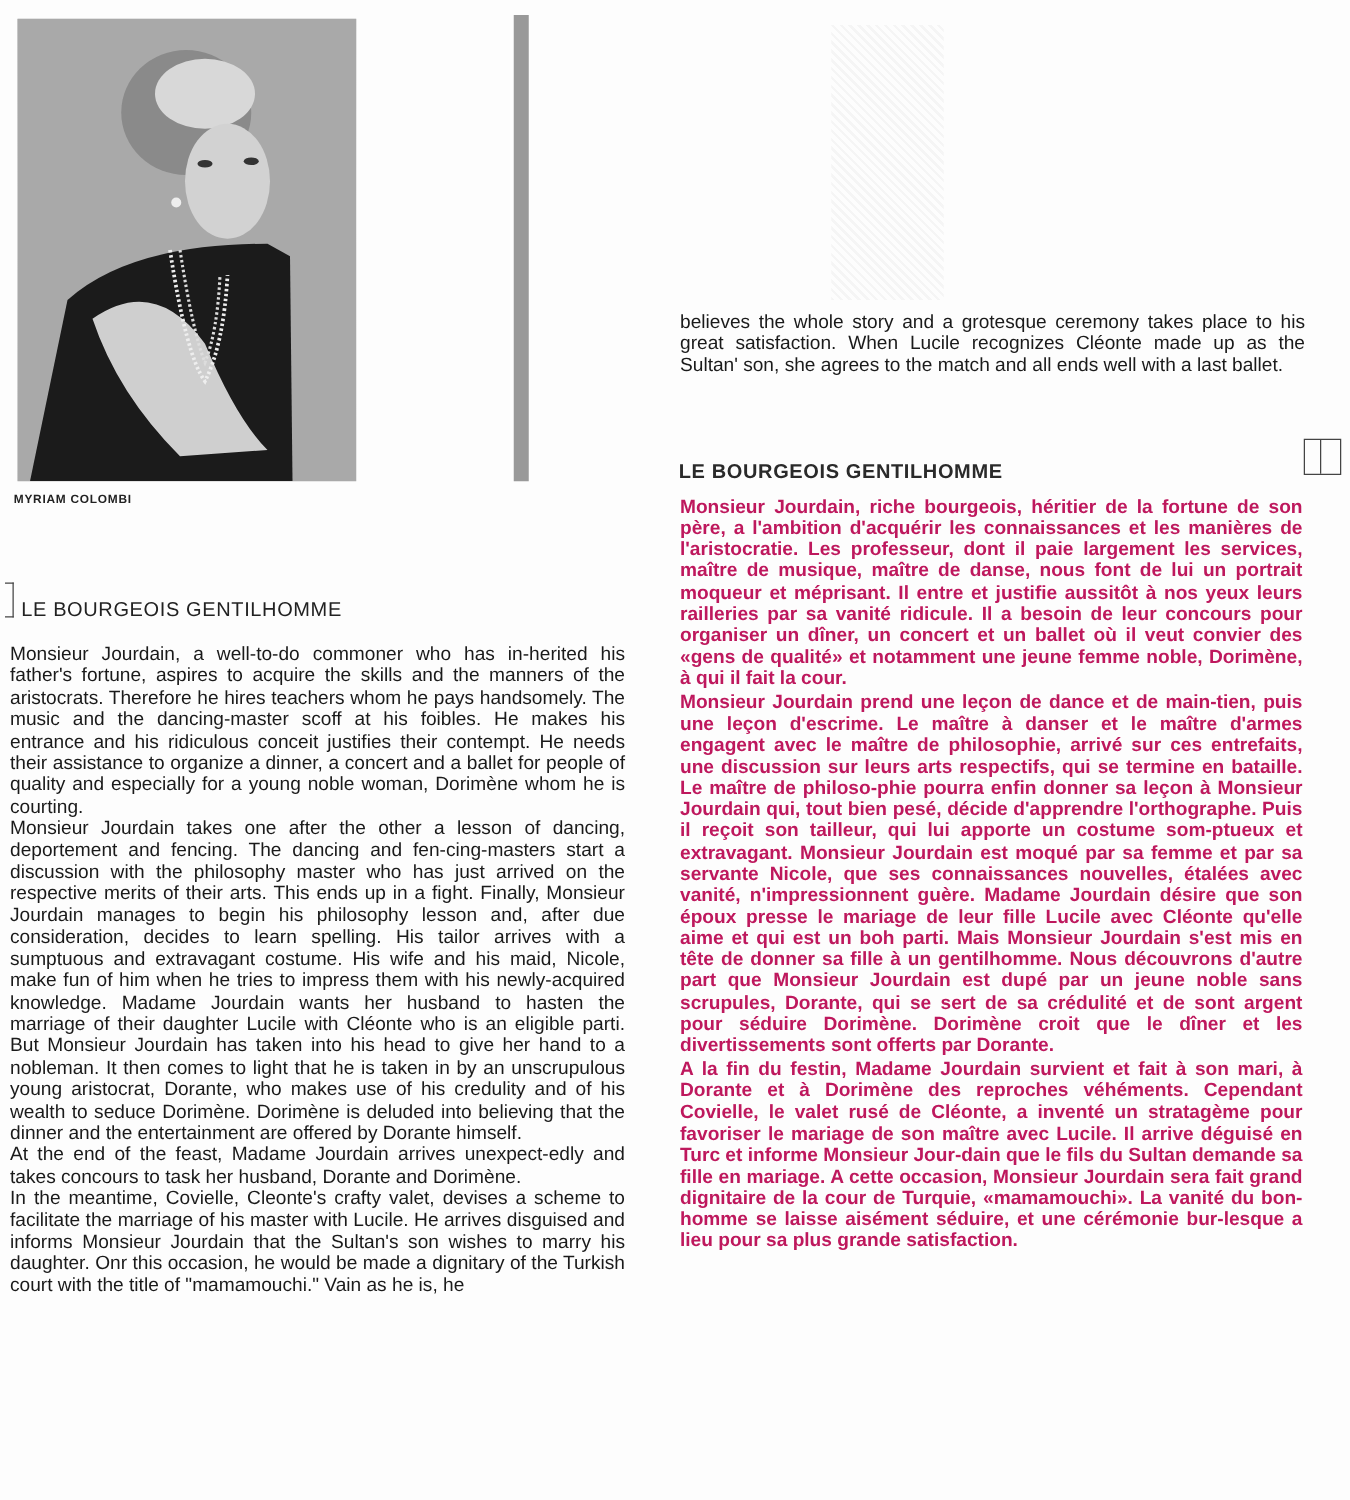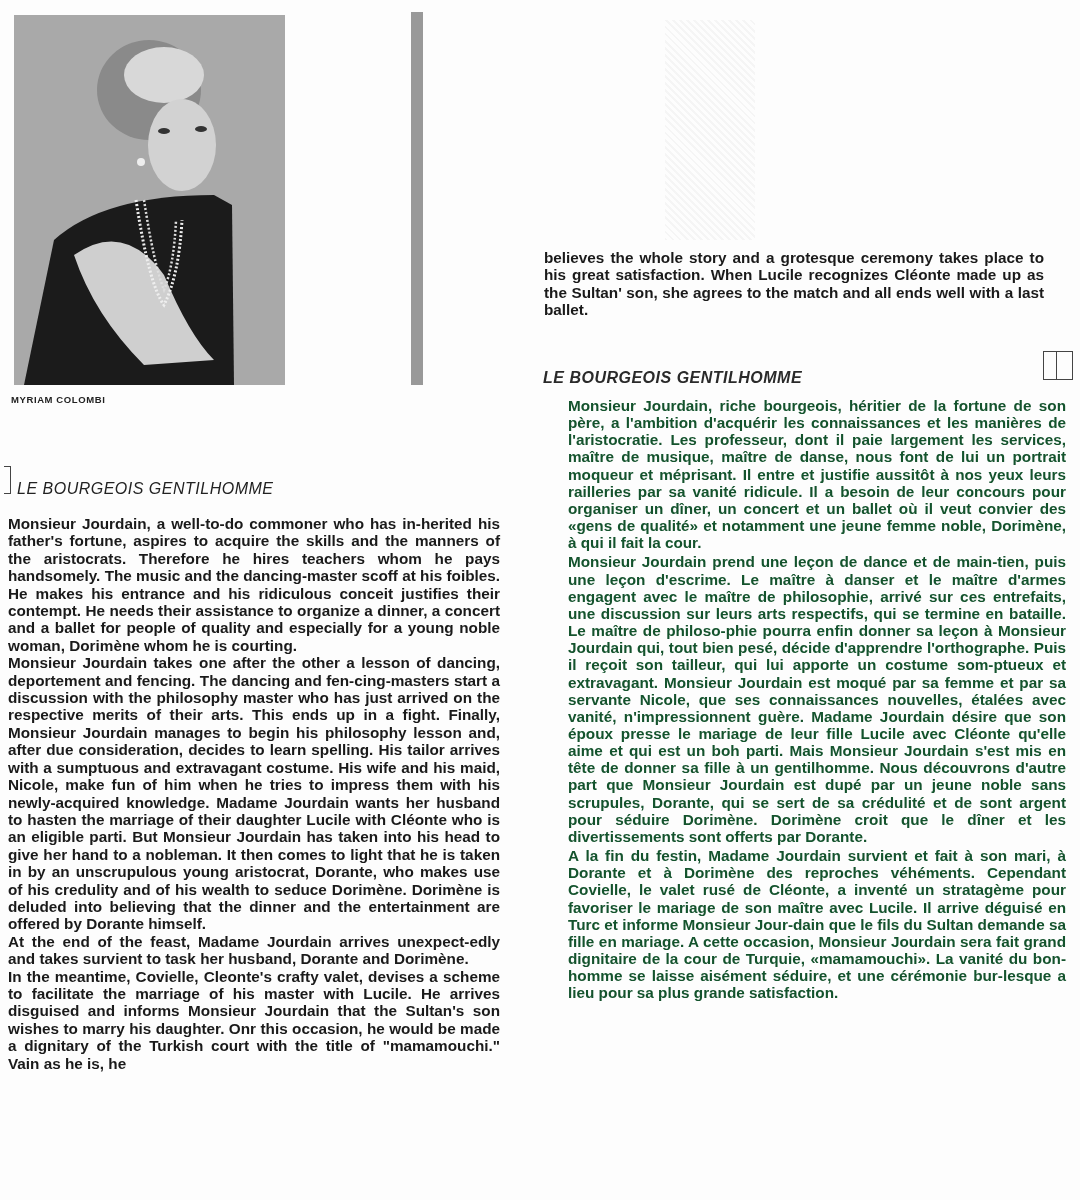--- a/index.html
+++ b/index.html
@@ -21,31 +21,31 @@
   }
   .vbar {
     position: absolute; left: 411px; top: 12px; width: 12px; height: 373px;
     background: #999;
   }
   .marker {
     position: absolute; left: 4px; top: 466px; width: 6px; height: 26px;
     border: 1px solid #444; border-left: none;
   }
   .heading {
-    position: absolute; font-size: 16px; letter-spacing: 0.5px; color: #222; margin: 0; font-weight: normal; font-style: italic;
+    position: absolute; font-size: 16px; letter-spacing: 0.5px; color: #222; margin: 0; font-weight: normal;
   }
   .h-left { left: 17px; top: 480px; }
   .h-right { left: 543px; top: 369px; font-weight: bold; color: #2a2a2a; }
   .col {
-    position: absolute; font-size: 15.3px; line-height: 17.4px; text-align: justify; font-weight: bold;
+    position: absolute; font-size: 15.3px; line-height: 17.4px; text-align: justify;
   }
   .col p { margin: 0; }
   .col-left { left: 8px; top: 515px; width: 492px; }
   .col-right-top { left: 544px; top: 249px; width: 500px; }
-  .col-right { left: 568px; top: 397px; width: 498px; font-weight: bold; color: #14532d; line-height: 17.15px; }
+  .col-right { left: 544px; top: 397px; width: 498px; font-weight: bold; color: #be185d; line-height: 17.15px; }
   .col-right p { margin-bottom: 2px; }
   .boxicon {
     position: absolute; left: 1043px; top: 351px; width: 30px; height: 29px;
     border: 1.5px solid #444; box-sizing: border-box;
   }
   .boxicon::after {
     content: ""; position: absolute; left: 12px; top: 0; bottom: 0; border-left: 1.5px solid #444;
   }
   .noise {
     position: absolute; left: 665px; top: 20px; width: 90px; height: 220px;
@@ -80,21 +80,21 @@
 <div class="caption">MYRIAM COLOMBI</div>
 
 <div class="vbar"></div>
 
 <div class="marker"></div>
 
 <h2 class="heading h-left">LE BOURGEOIS GENTILHOMME</h2>
 <div class="col col-left">
   <p>Monsieur Jourdain, a well-to-do commoner who has in-herited his father's fortune, aspires to acquire the skills and the manners of the aristocrats. Therefore he hires teachers whom he pays handsomely. The music and the dancing-master scoff at his foibles. He makes his entrance and his ridiculous conceit justifies their contempt. He needs their assistance to organize a dinner, a concert and a ballet for people of quality and especially for a young noble woman, Dorimène whom he is courting.</p>
   <p>Monsieur Jourdain takes one after the other a lesson of dancing, deportement and fencing. The dancing and fen-cing-masters start a discussion with the philosophy master who has just arrived on the respective merits of their arts. This ends up in a fight. Finally, Monsieur Jourdain manages to begin his philosophy lesson and, after due consideration, decides to learn spelling. His tailor arrives with a sumptuous and extravagant costume. His wife and his maid, Nicole, make fun of him when he tries to impress them with his newly-acquired knowledge. Madame Jourdain wants her husband to hasten the marriage of their daughter Lucile with Cléonte who is an eligible parti. But Monsieur Jourdain has taken into his head to give her hand to a nobleman. It then comes to light that he is taken in by an unscrupulous young aristocrat, Dorante, who makes use of his credulity and of his wealth to seduce Dorimène. Dorimène is deluded into believing that the dinner and the entertainment are offered by Dorante himself.</p>
-  <p>At the end of the feast, Madame Jourdain arrives unexpect-edly and takes survient to task her husband, Dorante and Dorimène.</p>
+  <p>At the end of the feast, Madame Jourdain arrives unexpect-edly and takes concours to task her husband, Dorante and Dorimène.</p>
   <p>In the meantime, Covielle, Cleonte's crafty valet, devises a scheme to facilitate the marriage of his master with Lucile. He arrives disguised and informs Monsieur Jourdain that the Sultan's son wishes to marry his daughter. Onr this occasion, he would be made a dignitary of the Turkish court with the title of "mamamouchi." Vain as he is, he</p>
 </div>
 
 <div class="col col-right-top">
   <p>believes the whole story and a grotesque ceremony takes place to his great satisfaction. When Lucile recognizes Cléonte made up as the Sultan' son, she agrees to the match and all ends well with a last ballet.</p>
 </div>
 
 <div class="boxicon"></div>
 
 <h2 class="heading h-right">LE BOURGEOIS GENTILHOMME</h2>

